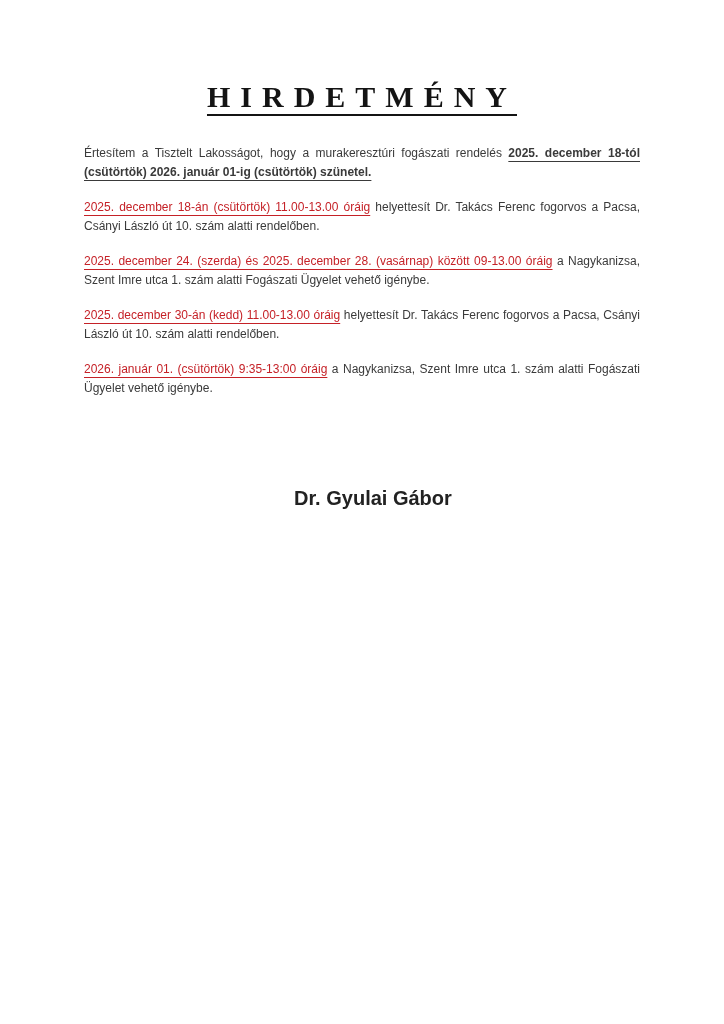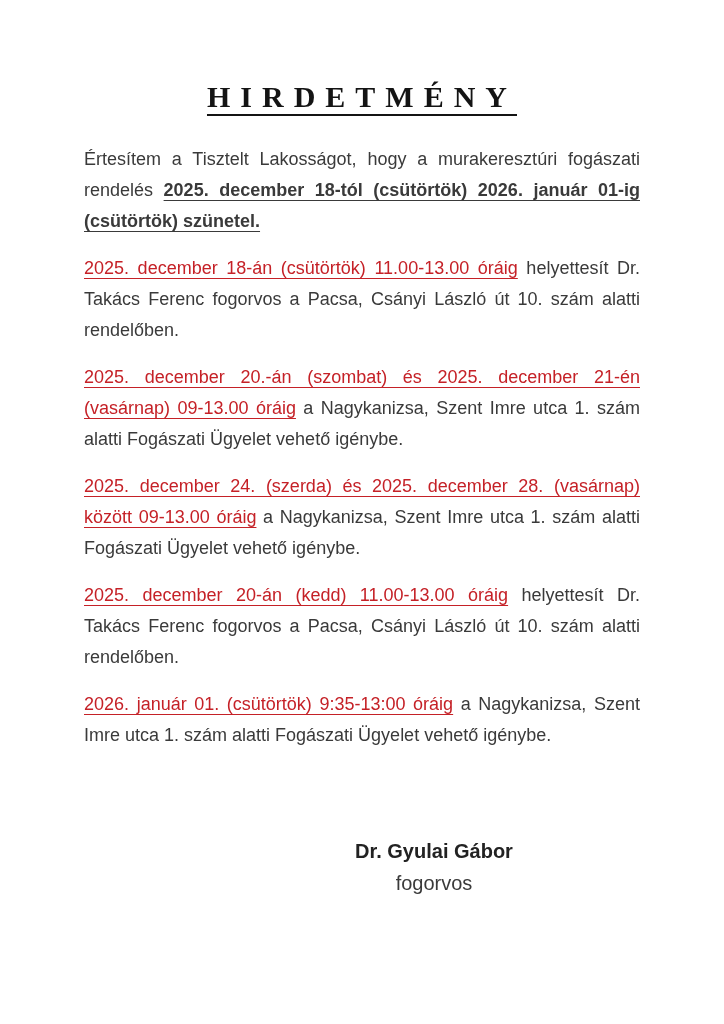--- a/index.html
+++ b/index.html
@@ -32,22 +32,22 @@
     text-underline-offset:7px;
     text-decoration-thickness:2px;
     margin-bottom:30px;
     white-space:nowrap;
   }
   .body-block{
     margin-top:24px;
     width:556px;
   }
   .para{
-    font-size:18px;
-    line-height:31px;
+    font-size:12px;
+    line-height:19px;
     text-align:justify;
     margin-bottom:16px;
     color:var(--body-text);
   }
   .para:last-child{margin-bottom:0;}
   .seg-normal{
     font-weight:normal;
     color:var(--body-text);
   }
   .seg-bold-underline{
@@ -58,21 +58,20 @@
   }
   .seg-red{
     font-weight:normal;
     text-decoration:underline;
     text-underline-offset:4px;
     color:var(--accent);
   }
   .signature{
     width:280px;
     margin:84px 66px 0 auto;
-    text-align:center;
   }
   .sig-name{
     font-size:20px;
     font-weight:bold;
     line-height:32px;
     color:#222222;
   }
   .sig-role{
     font-size:20px;
     font-weight:normal;
@@ -82,23 +81,21 @@
 </style>
 </head>
 <body>
 
 <div class="page">
   <h1 class="title">HIRDETMÉNY</h1>
 
   <div class="body-block">
       <p class="para"><span class="seg-normal">Értesítem a Tisztelt Lakosságot, hogy a murakeresztúri fogászati rendelés </span><span class="seg-bold-underline">2025. december 18-tól (csütörtök) 2026. január 01-ig (csütörtök) szünetel.</span></p>
       <p class="para"><span class="seg-red">2025. december 18-án (csütörtök) 11.00-13.00 óráig</span><span class="seg-normal"> helyettesít Dr. Takács Ferenc fogorvos a Pacsa, Csányi László út 10. szám alatti rendelőben.</span></p>
-      <p class="para"><span class="seg-red">2025. december 20.-án (szombat) és 2025. december 21-én (vasárnap) 09-13.00 óráig</span><span class="seg-normal"> a Nagykanizsa, Szent Imre utca 1. szám alatti Fogászati Ügyelet vehető igénybe.</span></p>
       <p class="para"><span class="seg-red">2025. december 24. (szerda) és 2025. december 28. (vasárnap) között 09-13.00 óráig</span><span class="seg-normal"> a Nagykanizsa, Szent Imre utca 1. szám alatti Fogászati Ügyelet vehető igénybe.</span></p>
-      <p class="para"><span class="seg-red">2025. december 20-án (kedd) 11.00-13.00 óráig</span><span class="seg-normal"> helyettesít Dr. Takács Ferenc fogorvos a Pacsa, Csányi László út 10. szám alatti rendelőben.</span></p>
+      <p class="para"><span class="seg-red">2025. december 30-án (kedd) 11.00-13.00 óráig</span><span class="seg-normal"> helyettesít Dr. Takács Ferenc fogorvos a Pacsa, Csányi László út 10. szám alatti rendelőben.</span></p>
       <p class="para"><span class="seg-red">2026. január 01. (csütörtök) 9:35-13:00 óráig</span><span class="seg-normal"> a Nagykanizsa, Szent Imre utca 1. szám alatti Fogászati Ügyelet vehető igénybe.</span></p>
     </div>
 
   <div class="signature">
     <div class="sig-name">Dr. Gyulai Gábor</div>
-    <div class="sig-role">fogorvos</div>
   </div>
 </div>
 
 </body></html>

